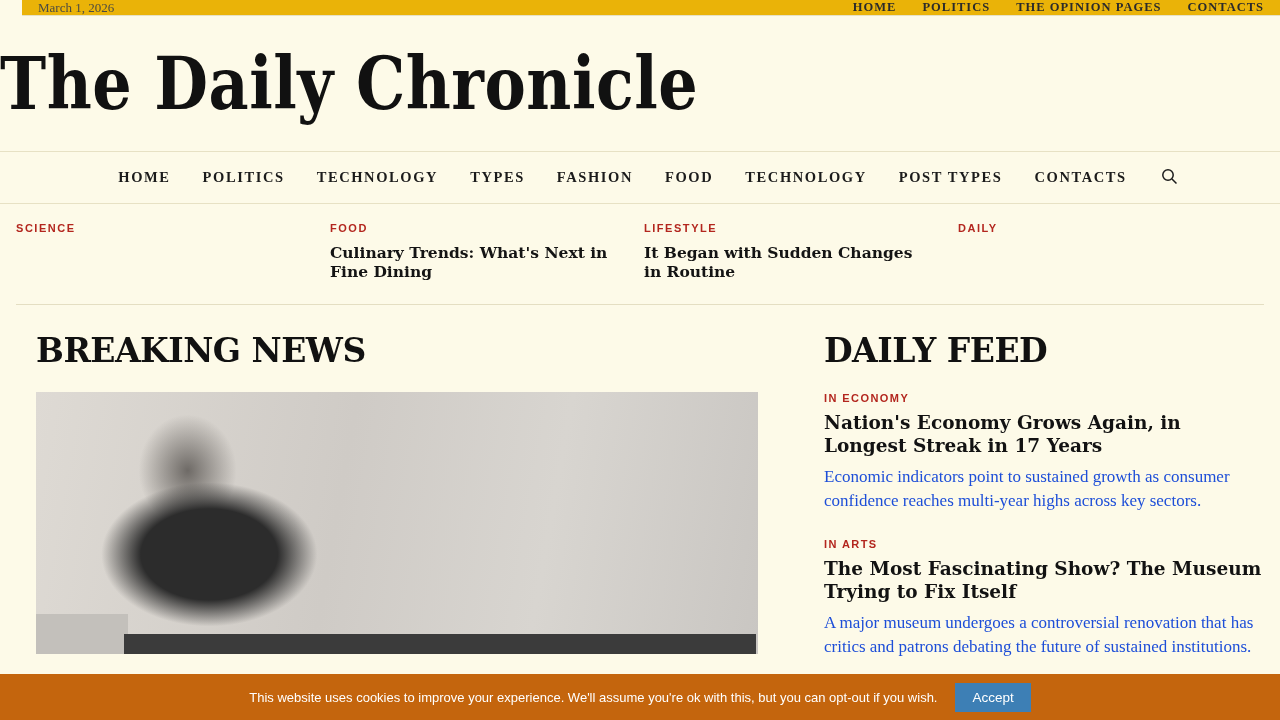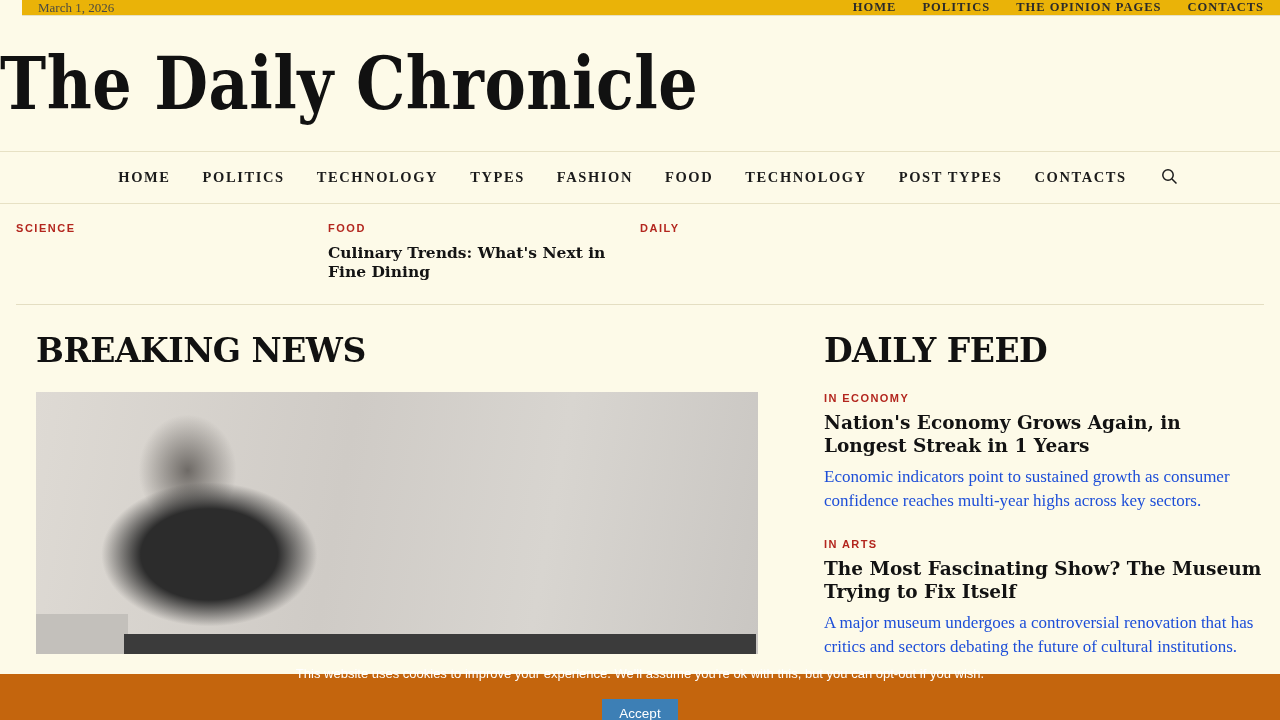--- a/index.html
+++ b/index.html
@@ -83,21 +83,21 @@
     border: none;
     cursor: pointer;
     display: flex;
     align-items: center;
   }
 
   
   .strip {
     display: flex;
     padding: 18px 16px 0 16px;
-    gap: 0;
+    gap: 8px;
   }
   .strip-col { width: 25%; padding-right: 26px; }
   .kicker {
     font-family: "Liberation Sans", sans-serif;
     font-size: 11px;
     font-weight: 700;
     letter-spacing: 0.14em;
     color: #b3261e;
     margin-bottom: 9px;
   }
@@ -183,21 +183,20 @@
   
   .cookiebar {
     position: absolute;
     left: 0; right: 0; bottom: 0;
     height: 46px;
     background: #c4650d;
     display: flex;
     align-items: center;
     justify-content: center;
     gap: 18px;
-    flex-direction: column;
   }
   .cookie-text {
     font-family: "Liberation Sans", sans-serif;
     font-size: 13px;
     color: #ffffff;
   }
   .cookie-accept {
     background: #3d7fb5;
     color: #fff;
     border: none;
@@ -246,47 +245,51 @@
 
 <section class="strip">
   <div class="strip-col">
     <div class="kicker">SCIENCE</div>
   </div>
   <div class="strip-col">
     <div class="kicker">FOOD</div>
     <div class="strip-title">Culinary Trends: What's Next in Fine Dining</div>
   </div>
   <div class="strip-col">
+    <div class="kicker">LIFESTYLE</div>
+    <div class="strip-title">It Began with Sudden Changes in Routine</div>
+  </div>
+  <div class="strip-col">
     <div class="kicker">DAILY</div>
   </div>
 </section>
 <div class="strip-divider"></div>
 
 <main class="content">
   <section class="col-left">
     <h2 class="section-head">BREAKING NEWS</h2>
     <div class="hero">
       <div class="hero-dark"></div>
       <div class="hero-bar"></div>
     </div>
   </section>
 
   <section class="col-right">
     <h2 class="section-head">DAILY FEED</h2>
 
     <article class="feed-item">
       <div class="feed-kicker">IN ECONOMY</div>
-      <h3 class="feed-title">Nation's Economy Grows Again, in Longest Streak in 1 Years</h3>
+      <h3 class="feed-title">Nation's Economy Grows Again, in Longest Streak in 17 Years</h3>
       <p class="feed-dek">Economic indicators point to sustained growth as consumer confidence reaches multi-year highs across key sectors.</p>
     </article>
 
     <article class="feed-item">
       <div class="feed-kicker">IN ARTS</div>
       <h3 class="feed-title">The Most Fascinating Show? The Museum Trying to Fix Itself</h3>
-      <p class="feed-dek">A major museum undergoes a controversial renovation that has critics and sectors debating the future of cultural institutions.</p>
+      <p class="feed-dek">A major museum undergoes a controversial renovation that has critics and patrons debating the future of sustained institutions.</p>
     </article>
   </section>
 </main>
 
 <div class="cookiebar">
   <span class="cookie-text">This website uses cookies to improve your experience. We'll assume you're ok with this, but you can opt-out if you wish.</span>
   <button class="cookie-accept">Accept</button>
 </div>
 
 </body></html>

